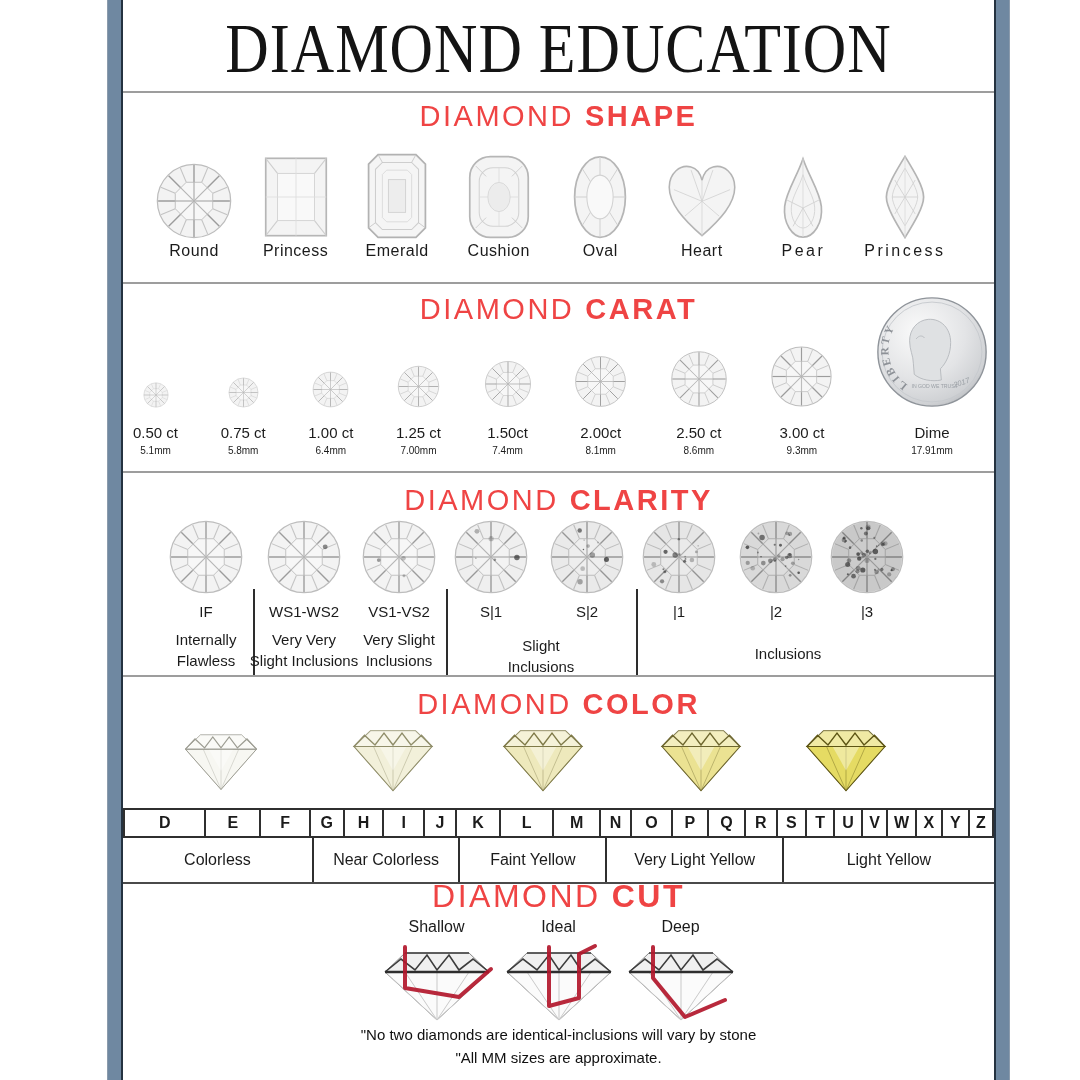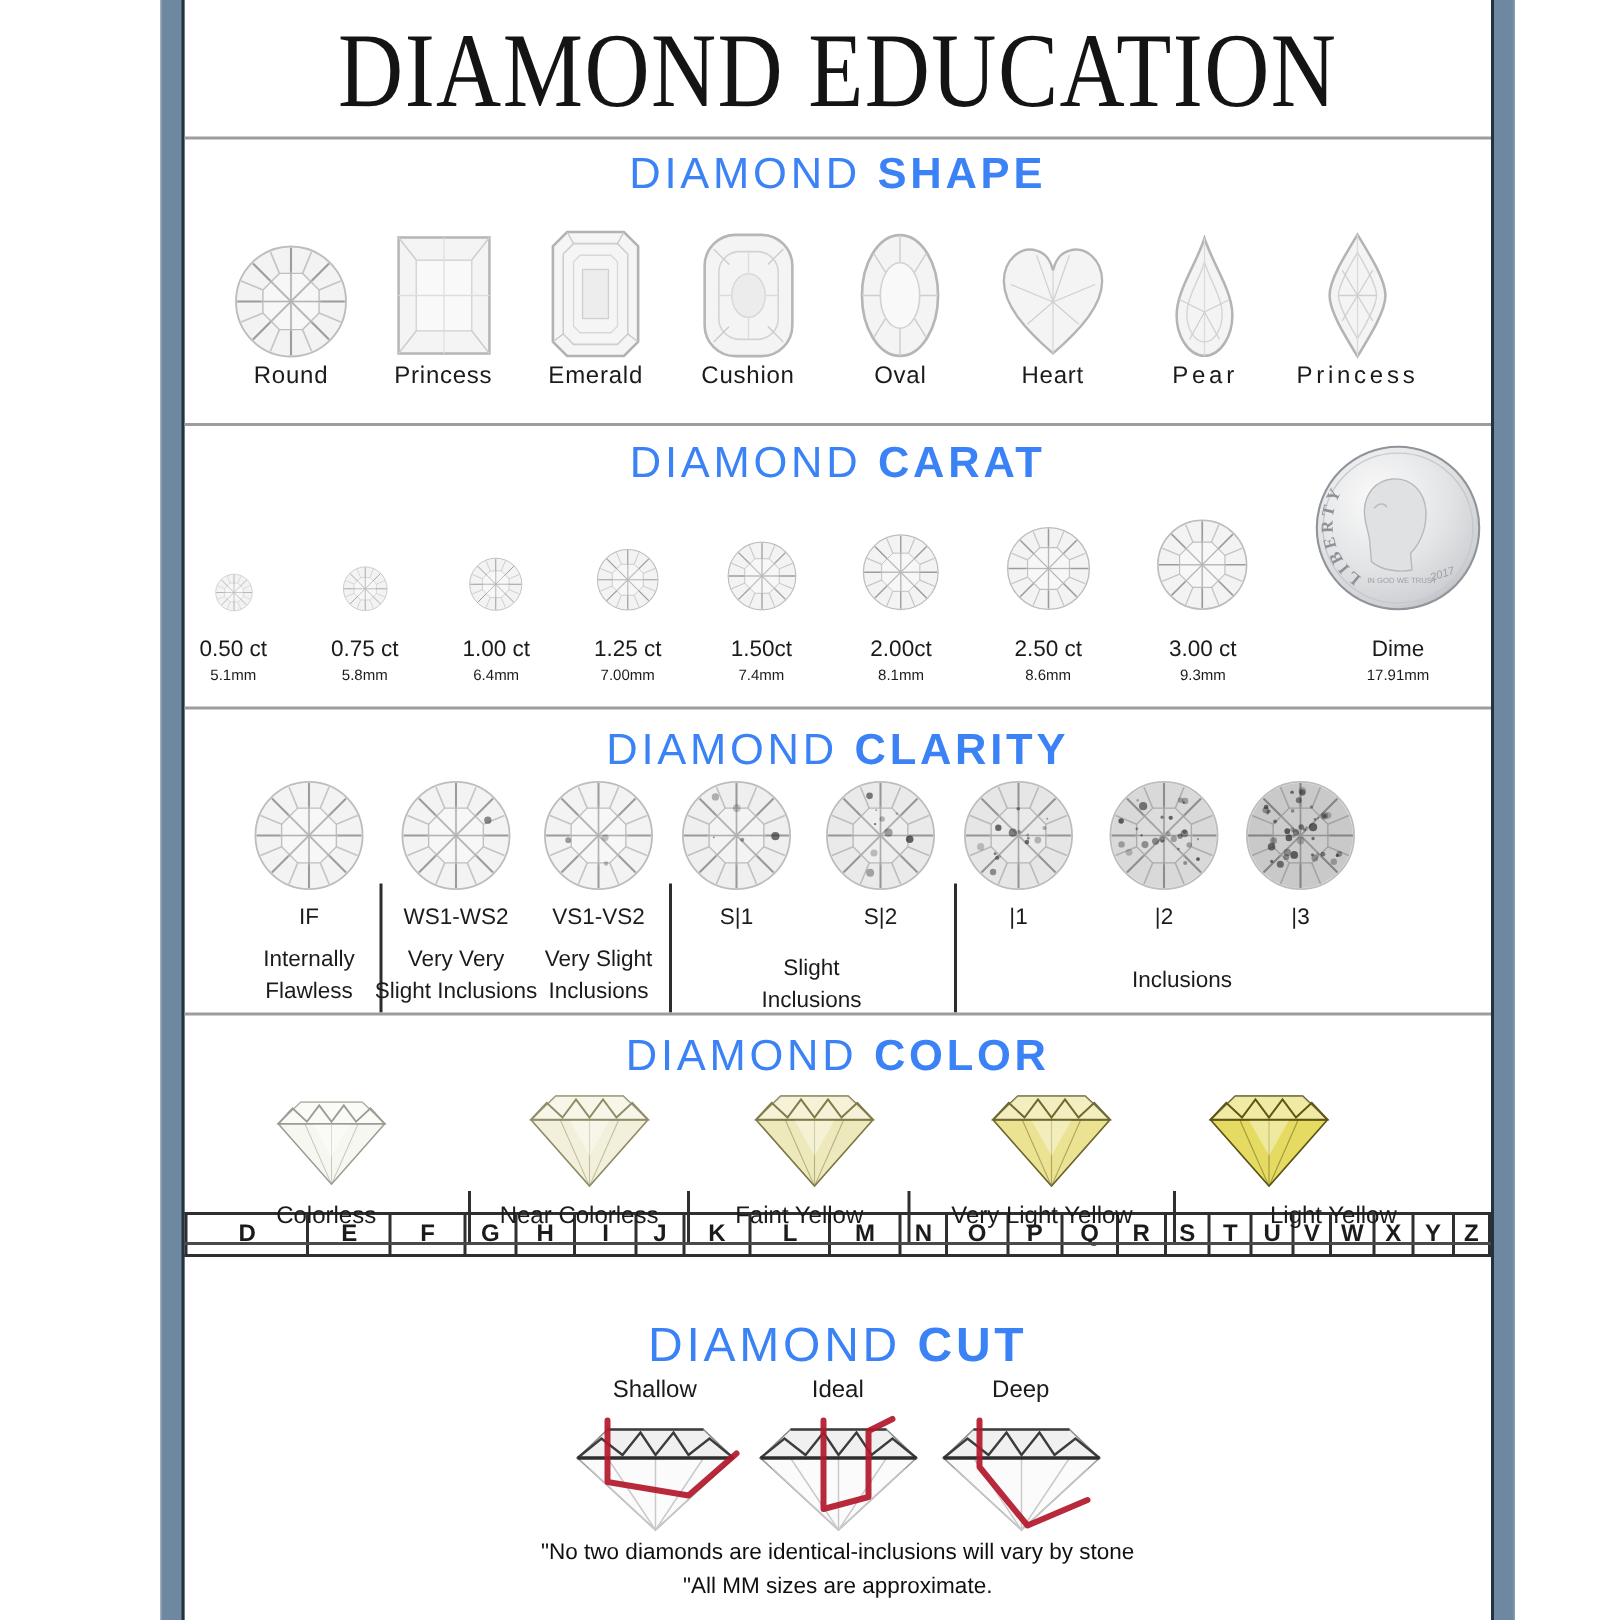--- a/index.html
+++ b/index.html
@@ -7,21 +7,21 @@
   body{font-family:"Liberation Sans",sans-serif;color:#1b1b1b;position:relative}
   .bar{position:absolute;top:0;height:1080px;width:16px;background:#6f88a1}
   .bar.left{left:107px;border-right:2px solid #243240;border-left:1px solid #8b9bac}
   .bar.right{left:994px;border-left:2px solid #243240;border-right:1px solid #8b9bac}
   .content{position:absolute;left:123px;top:0;width:871px;height:1080px}
   .title{position:absolute;top:8px;left:0;right:0;text-align:center;font-family:"Liberation Serif",serif;
          font-weight:500;font-size:62px;letter-spacing:1px;color:#141414;white-space:nowrap;
          transform:scale(0.97,1.14);transform-origin:center top}
   .rule{position:absolute;left:0;right:0;height:2px;background:#9d9d9d}
   .sec-h{position:absolute;left:0;right:0;text-align:center;font-size:29px;font-weight:400;
-         letter-spacing:2.5px;color:#3b82f6;white-space:nowrap}
+         letter-spacing:2.5px;color:#ef4444;white-space:nowrap}
   .sec-h b{margin-left:11px;font-weight:700}
   
   .shape-row{position:absolute;top:144px;left:22px;right:40px;display:flex;justify-content:space-between}
   .shape-col{display:flex;flex-direction:column;align-items:center;width:98px}
   .shape-fig{height:96px;display:flex;align-items:flex-end;justify-content:center}
   .shape-label{margin-top:2px;font-weight:normal;font-size:16px;letter-spacing:.5px;white-space:nowrap}
   .shape-col:nth-child(7) .shape-label,.shape-col:nth-child(8) .shape-label{letter-spacing:2.5px}
   
   .carat-row{position:absolute;top:296px;left:10px;right:6px;display:flex;justify-content:space-between;align-items:flex-end}
   .carat-col{display:flex;flex-direction:column;align-items:center}
@@ -33,21 +33,21 @@
   .cl-fig{position:absolute}
   .cl-grade{position:absolute;top:88px;transform:translateX(-50%);font-weight:normal;font-size:15px;white-space:nowrap}
   .cl-desc{position:absolute;transform:translateX(-50%);text-align:center;font-size:15px;line-height:21px;white-space:nowrap}
   .cl-line{position:absolute;top:74px;height:86px;width:2px;background:#2d2d2d}
   
   .color-fig{position:absolute}
   .letter-bar{position:absolute;top:808px;left:0;right:0;height:30px;display:flex;
               border-top:2px solid #2f2f2f;border-bottom:2px solid #2f2f2f;border-left:2px solid #2f2f2f}
   .letter-cell{flex:1 1 0;display:flex;align-items:center;justify-content:center;font-weight:bold;
                font-size:16px;border-right:2px solid #2f2f2f}
-  .group-row{position:absolute;top:794px;left:0;right:0;height:36px;display:flex;border-bottom:2px solid #4a4a4a}
+  .group-row{position:absolute;top:838px;left:0;right:0;height:46px;display:flex;border-bottom:2px solid #4a4a4a}
   .group-cell{display:flex;align-items:center;justify-content:center;font-size:16px;border-right:2px solid #2f2f2f}
   .group-cell:last-child{border-right:none}
   
   .cut-row{position:absolute;top:918px;left:0;right:0;display:flex;justify-content:center;gap:6px}
   .cut-col{width:116px;display:flex;flex-direction:column;align-items:center}
   .cut-label{font-size:16px;margin-bottom:6px}
   
   .footer{position:absolute;top:1026px;left:0;right:0;text-align:center;font-size:15px;color:#101010}
   .footer .l2{margin-top:6px}
 </style>

